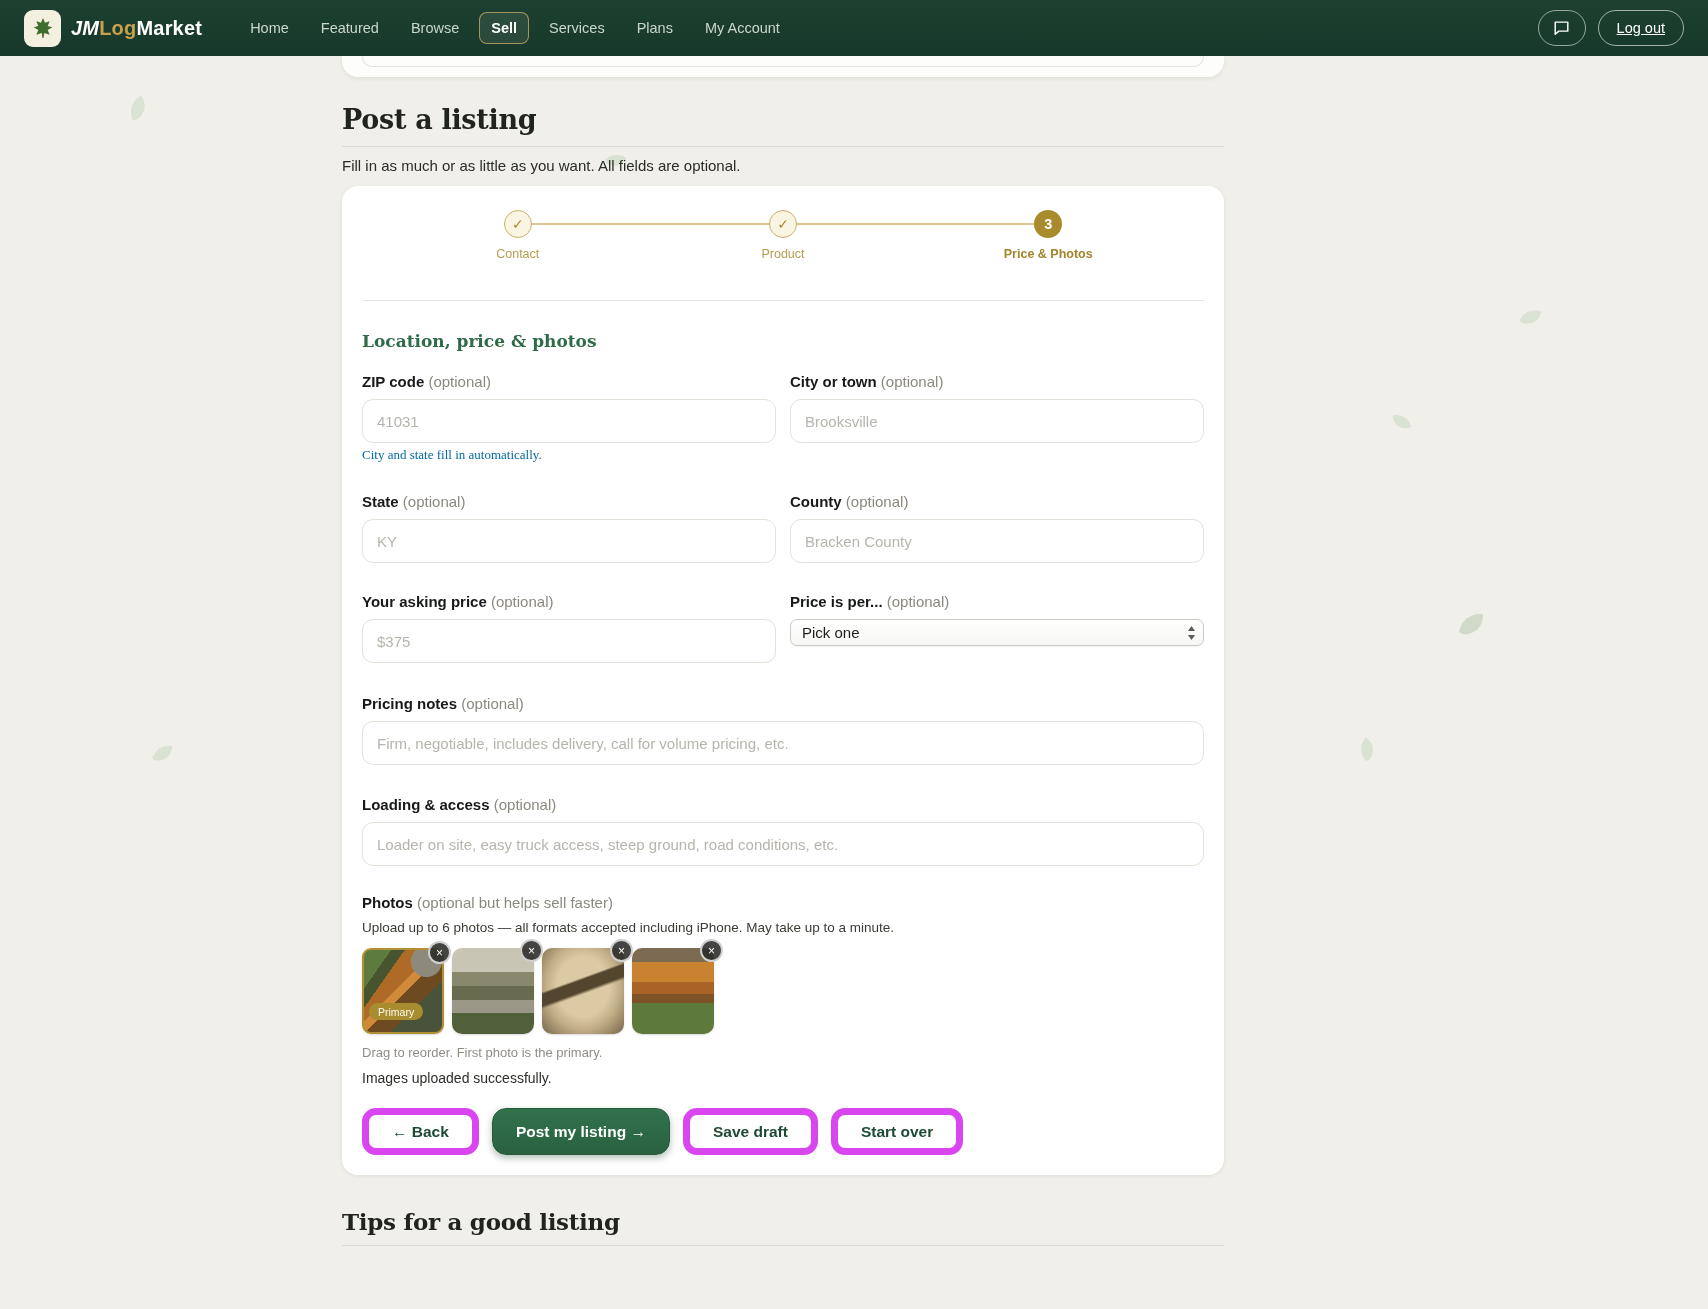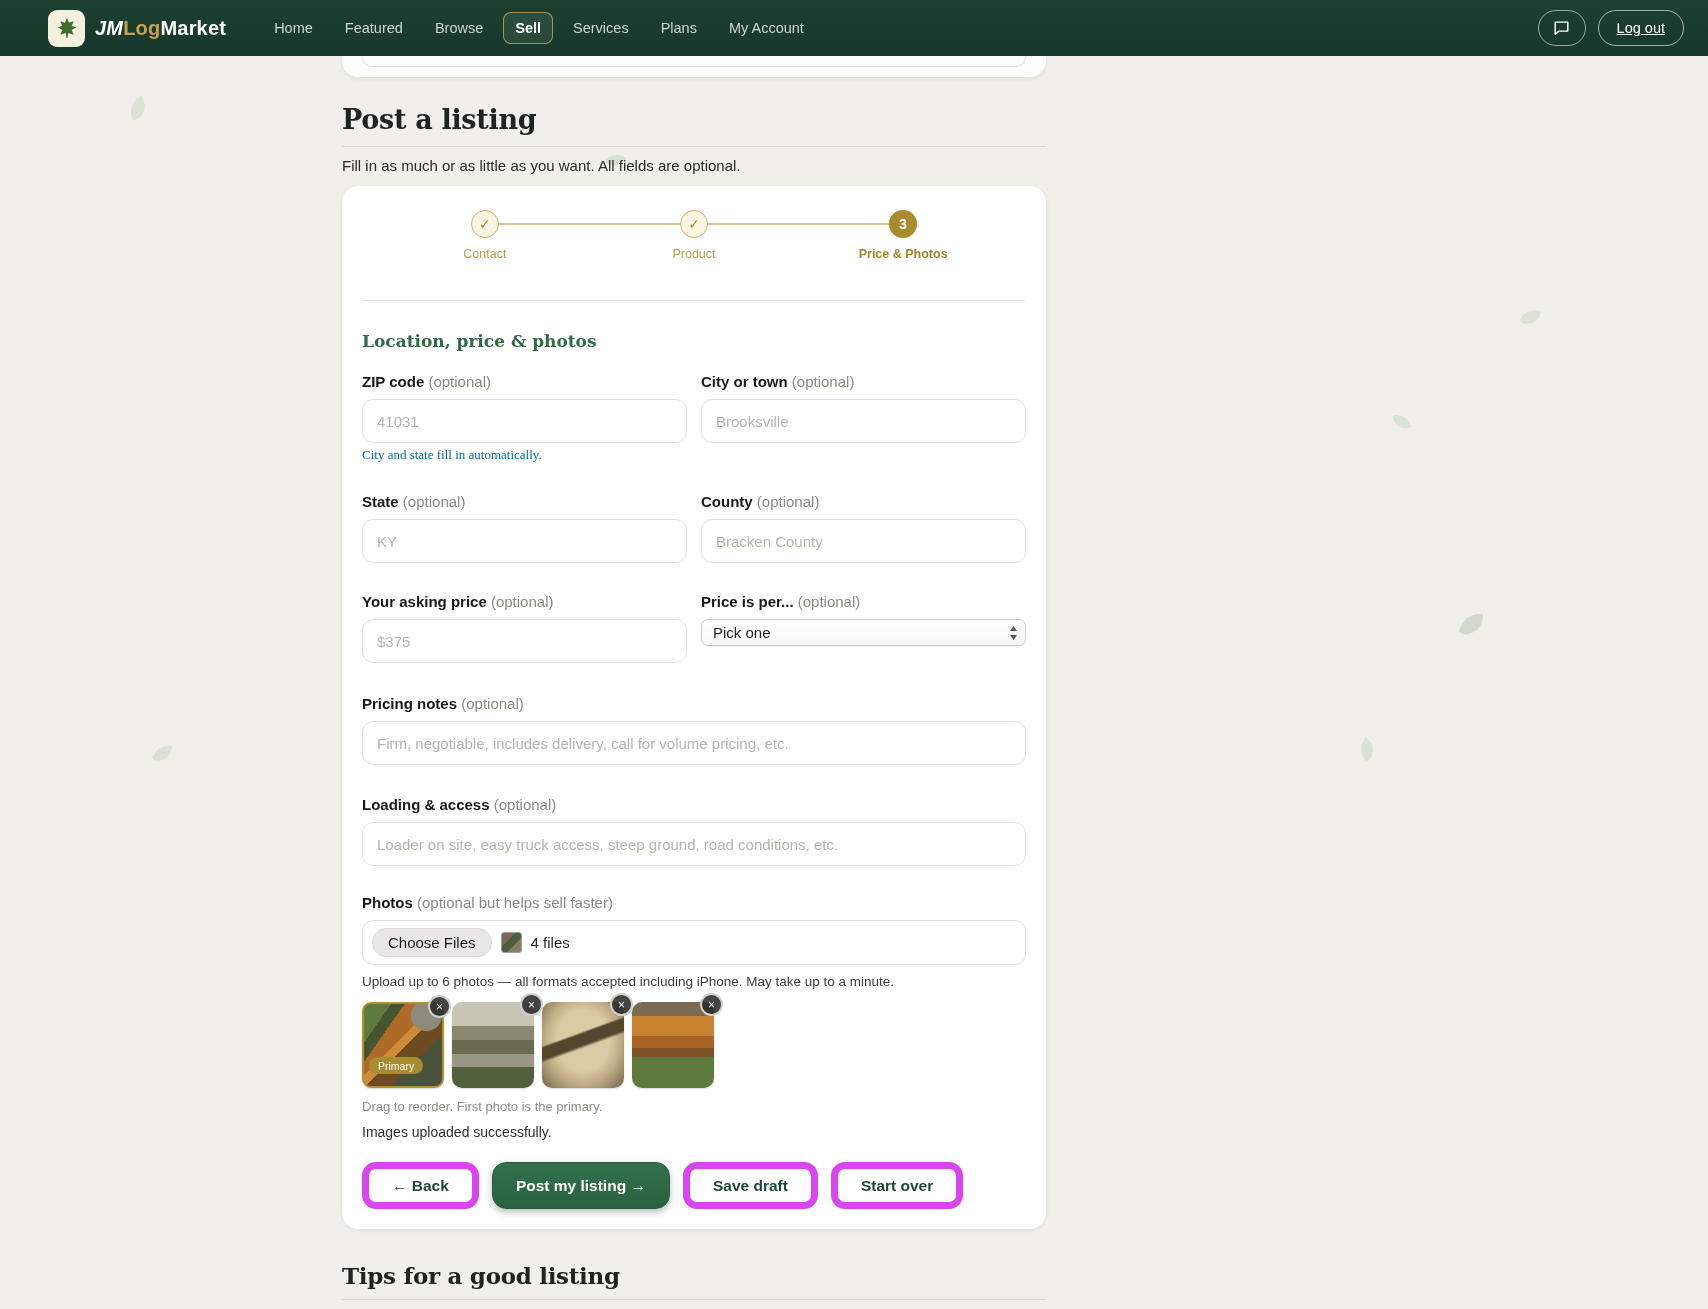--- a/index.html
+++ b/index.html
@@ -11,21 +11,21 @@
     position:relative;
   }
   
   .leaf { position:absolute; pointer-events:none; }
 
   
   header {
     height:56px; background:linear-gradient(180deg,#1d4030 0%, #17382a 100%);
     display:flex; align-items:center; padding:0 24px; position:relative; z-index:5;
   }
-  .brand { display:flex; align-items:center; gap:10px; cursor:pointer;margin-left:24px; }
+  .brand { display:flex; align-items:center; gap:10px; cursor:pointer; }
   .logo-box { width:37px; height:37px; background:#f4f0df; border-radius:9px;
     display:flex; align-items:center; justify-content:center; }
   .brand-text { font-size:20px; font-weight:700; color:#fff; letter-spacing:.2px; white-space:nowrap; }
   .brand-text .jm { font-style:italic; }
   .brand-text .log { color:#c9a14d; }
   nav { display:flex; align-items:center; gap:8px; margin-left:36px; }
   .nav-item {
     color:#ccd6cd; font-size:14.5px; padding:7px 11px; border-radius:8px; cursor:pointer;
     border:1px solid transparent; white-space:nowrap;
   }
@@ -38,21 +38,21 @@
   .chat-btn {
     width:48px; height:36px; border-radius:18px; background:transparent;
     border:1px solid rgba(255,255,255,.55); display:flex; align-items:center; justify-content:center; cursor:pointer;
   }
   .logout-btn {
     height:36px; border-radius:18px; background:transparent; border:1px solid rgba(255,255,255,.6);
     color:#fff; font-size:14.5px; padding:4px 18px; cursor:pointer; font-family:"Liberation Sans",sans-serif;text-decoration:underline;
   }
 
   
-  .container { width:704px; margin-left:342px; position:relative; z-index:2; }
+  .container { width:882px; margin-left:342px; position:relative; z-index:2; }
   .prev-remnant {
     height:21px; background:#fdfdfc; border-radius:0 0 16px 16px;
     box-shadow:0 2px 4px rgba(30,40,30,.07); padding:0 20px; overflow:hidden;
   }
   .prev-input-bottom {
     height:11px; border:1px solid #e4e2da; border-top:none; border-radius:0 0 10px 10px;
   }
   h1.page-title {
     font-family:"DejaVu Serif", serif; font-weight:700; font-size:27px; color:#20231e;
     letter-spacing:-.3px; margin-top:27px; margin-bottom:11px;
@@ -348,25 +348,20 @@
         <span class="opt">(optional)</span>
       </div>
       <input class="txt" type="text" placeholder="Loader on site, easy truck access, steep ground, road conditions, etc." style="">
     </div>
 
     <div class="fullfield" style="margin-top:28px;">
       <div class="field-label">
         <span class="lbl">Photos</span>
         <span class="opt">(optional but helps sell faster)</span>
       </div>
-      <div class="filebox">
-        <span class="choose-btn">Choose Files</span>
-        <span class="file-thumb"></span>
-        <span class="file-count">4 files</span>
-      </div>
       <div class="photos-help">Upload up to 6 photos — all formats accepted including iPhone. May take up to a minute.</div>
 
       <div class="thumbs">
         <div class="thumb photo-1 primary">
           <button class="thumb-x">×</button>
           <span class="primary-badge">Primary</span>
         </div>
         <div class="thumb photo-2">
           <button class="thumb-x">×</button>
         </div>

